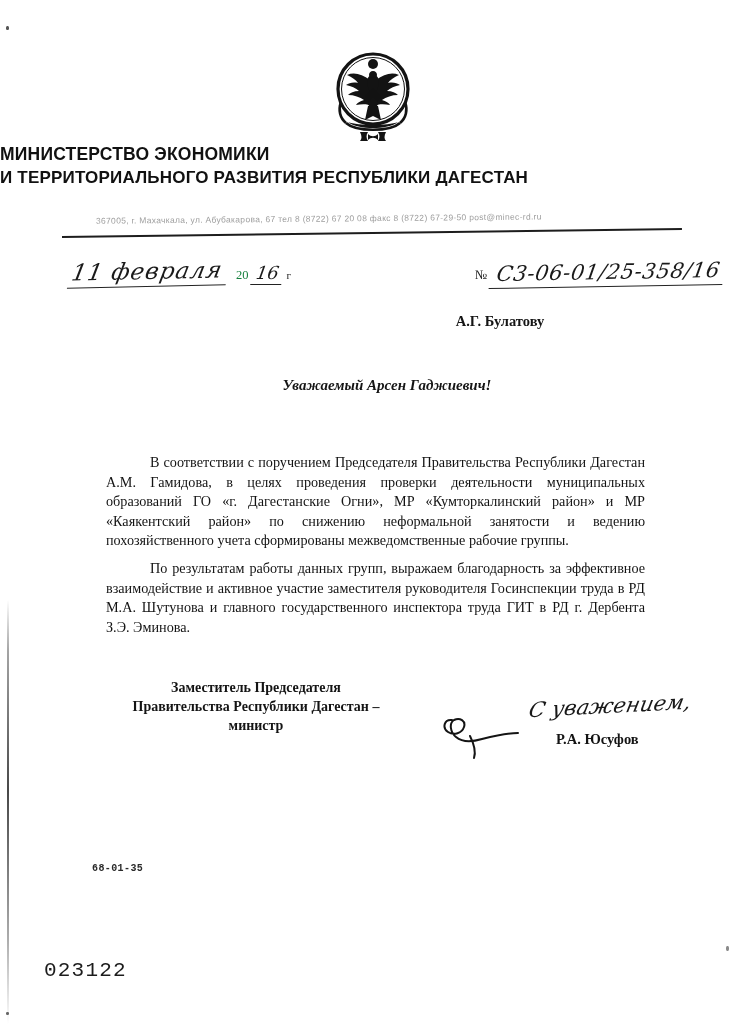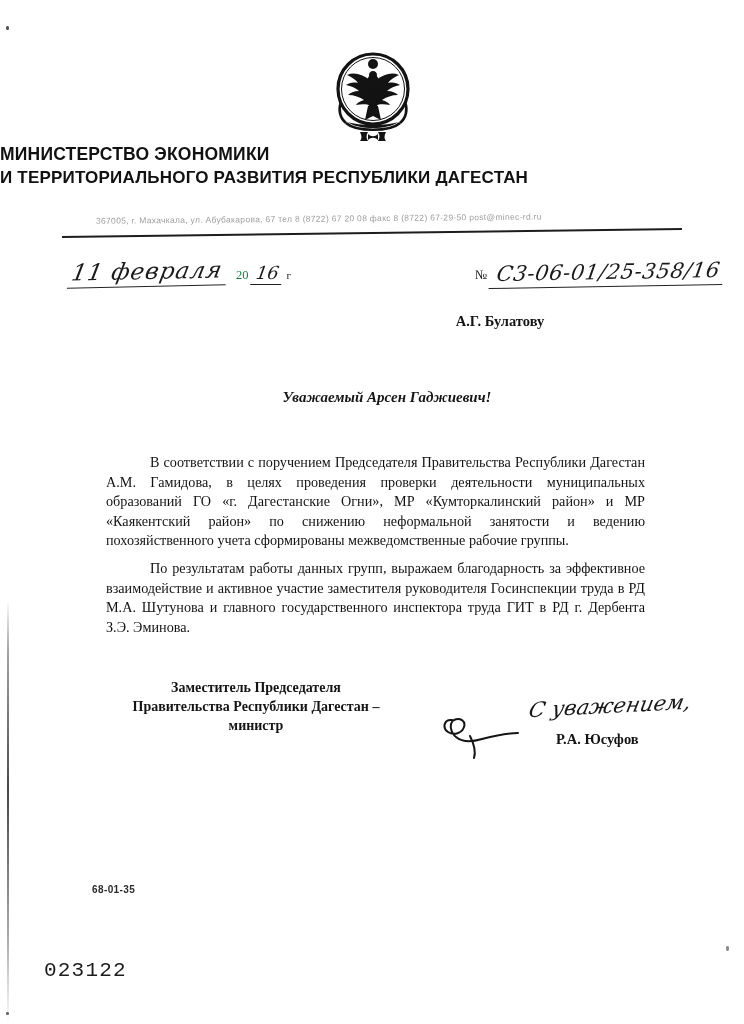--- a/index.html
+++ b/index.html
@@ -168,21 +168,21 @@
     font-size: 14.5px;
     font-weight: bold;
     line-height: 22px;
     color: #151515;
   }
 
   
   .salutation {
     position: absolute;
     left: 0;
-    top: 389px;
+    top: 377px;
     width: 744px;
     text-align: center;
     padding-left: 30px;
     box-sizing: border-box;
     font-family: "Liberation Serif", serif;
     font-style: italic;
     font-weight: bold;
     font-size: 15px;
     color: #151515;
   }
@@ -245,22 +245,22 @@
     top: 706px;
     width: 110px;
     height: 56px;
   }
   .sig-scribble svg { display: block; width: 100%; height: 100%; }
 
   
   .doc-code {
     position: absolute;
     left: 92px;
-    top: 884px;
-    font-family: Liberation Sans, sans-serif;
+    top: 863px;
+    font-family: Liberation Mono, monospace;
     font-weight: bold;
     font-size: 10px;
     letter-spacing: .4px;
     color: #2b2b2b;
   }
   .scan-code {
     position: absolute;
     left: 44px;
     top: 959px;
     font-family: "Liberation Mono", monospace;

